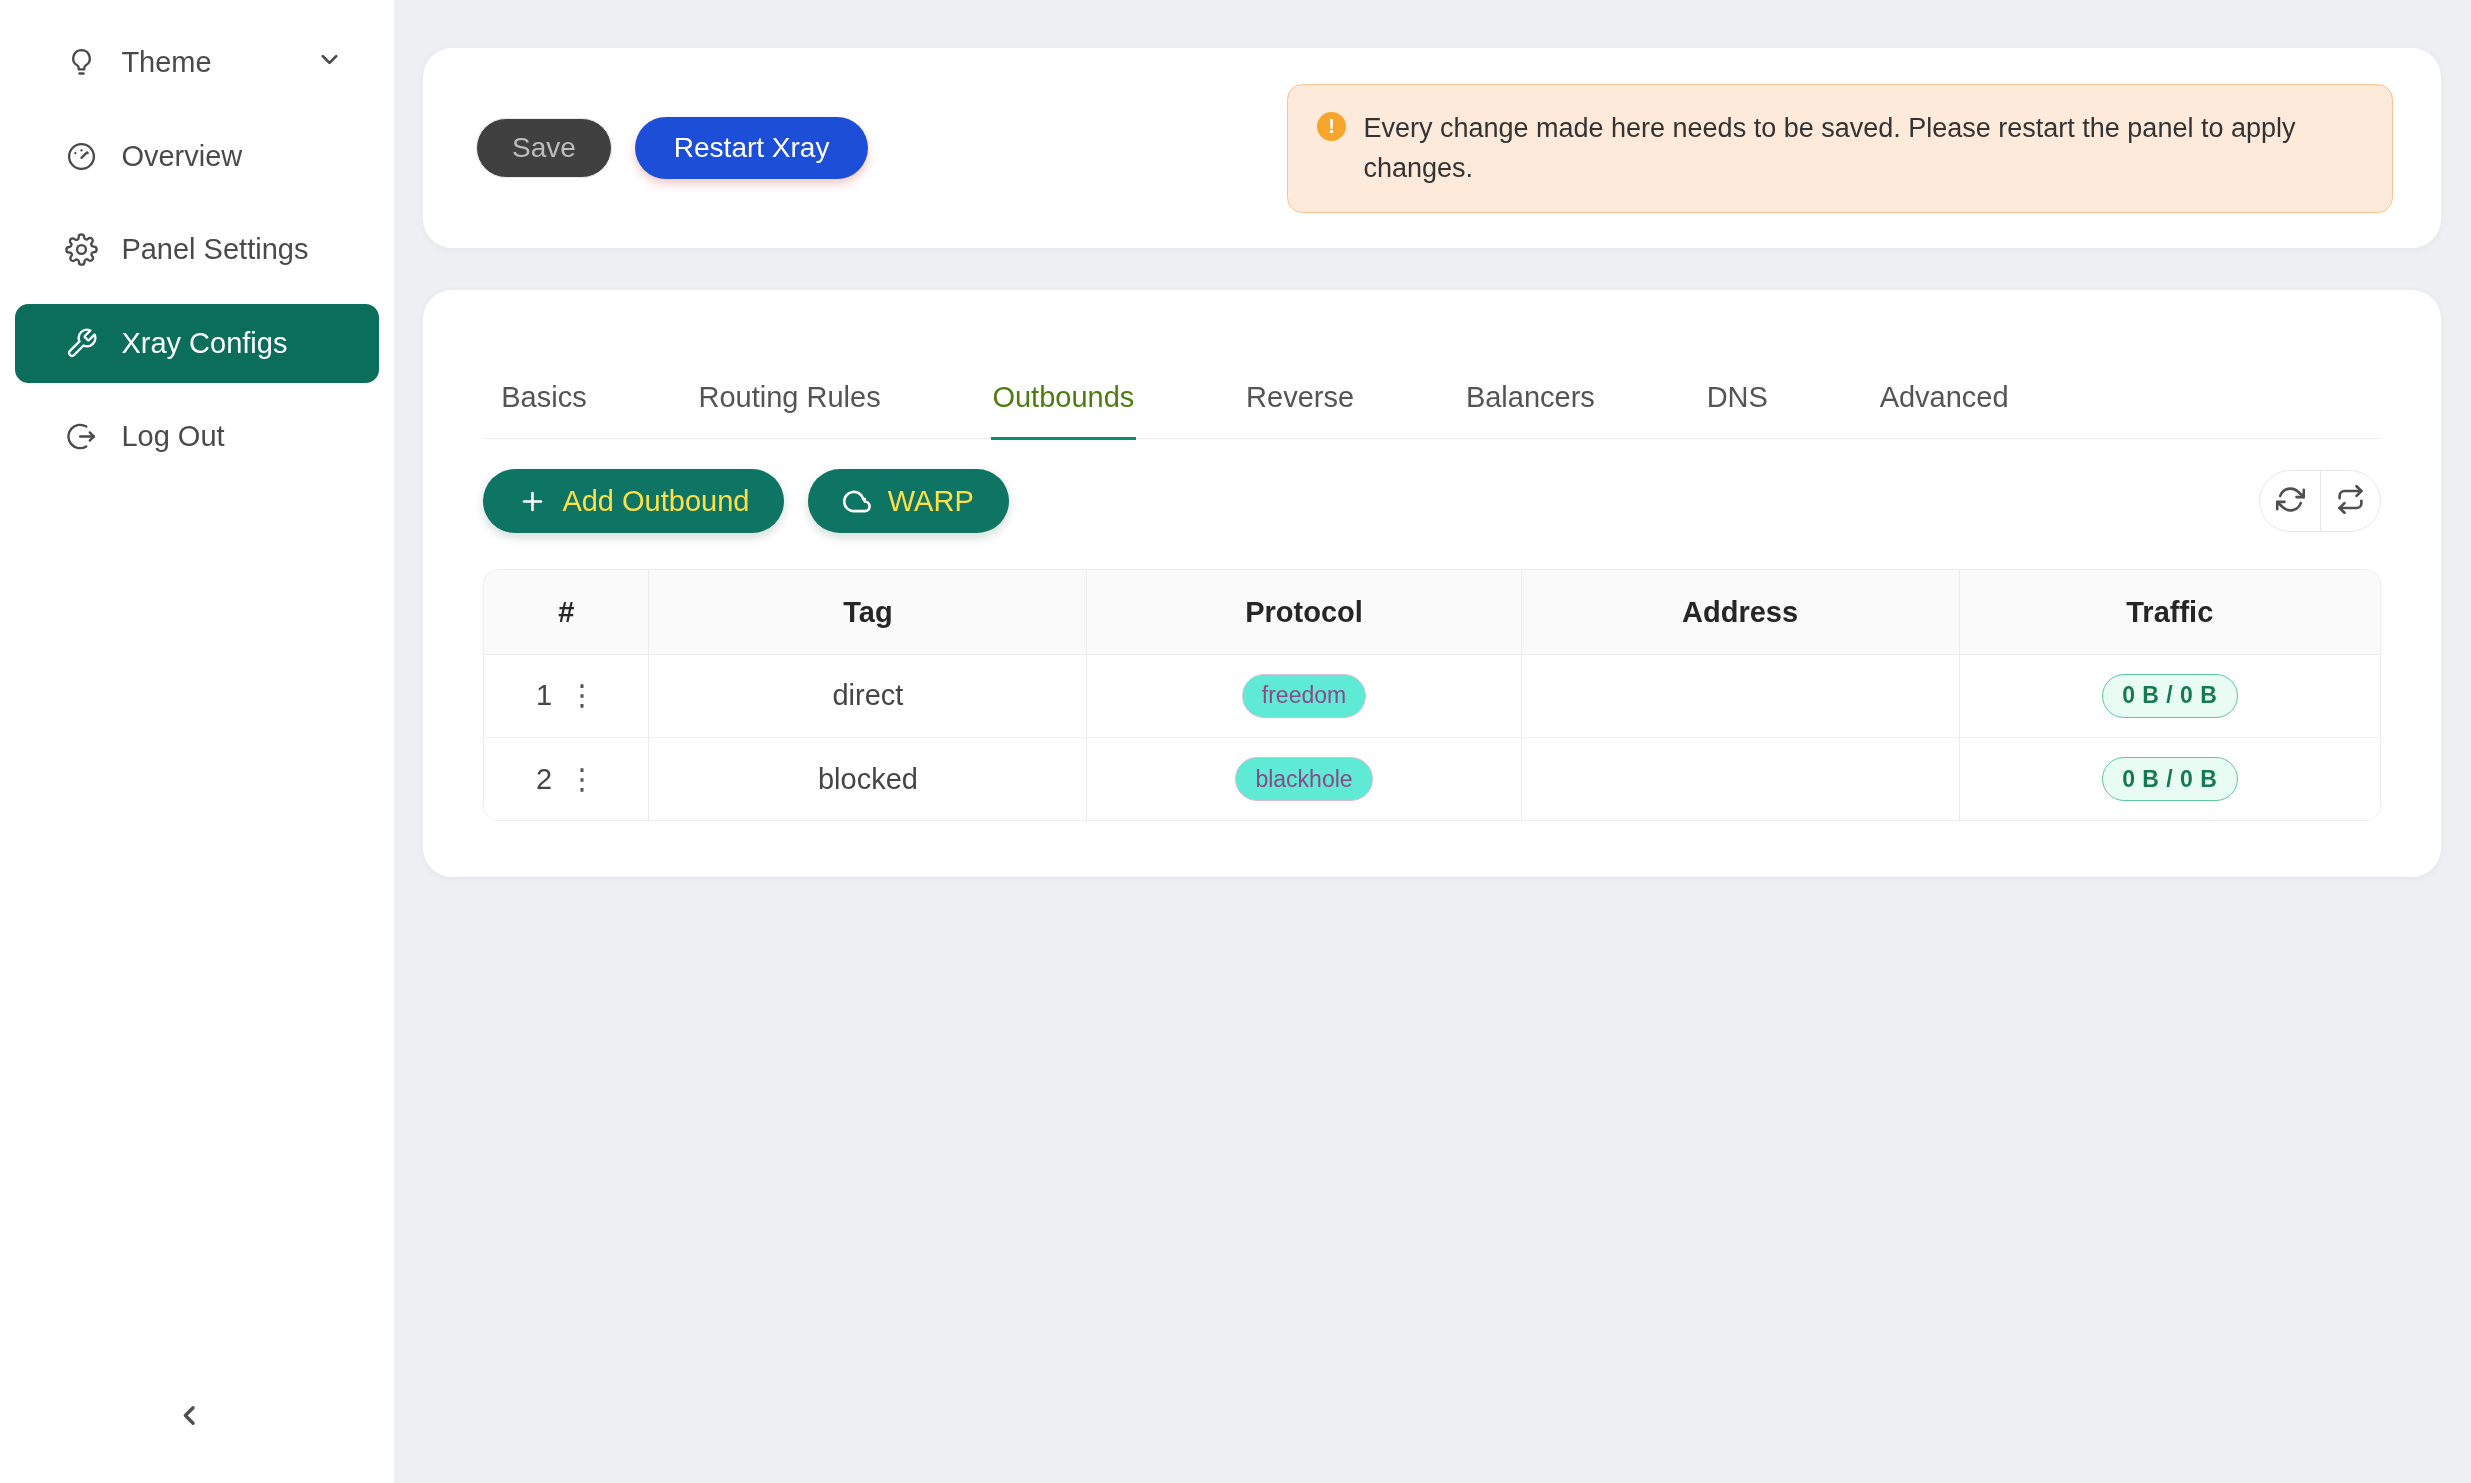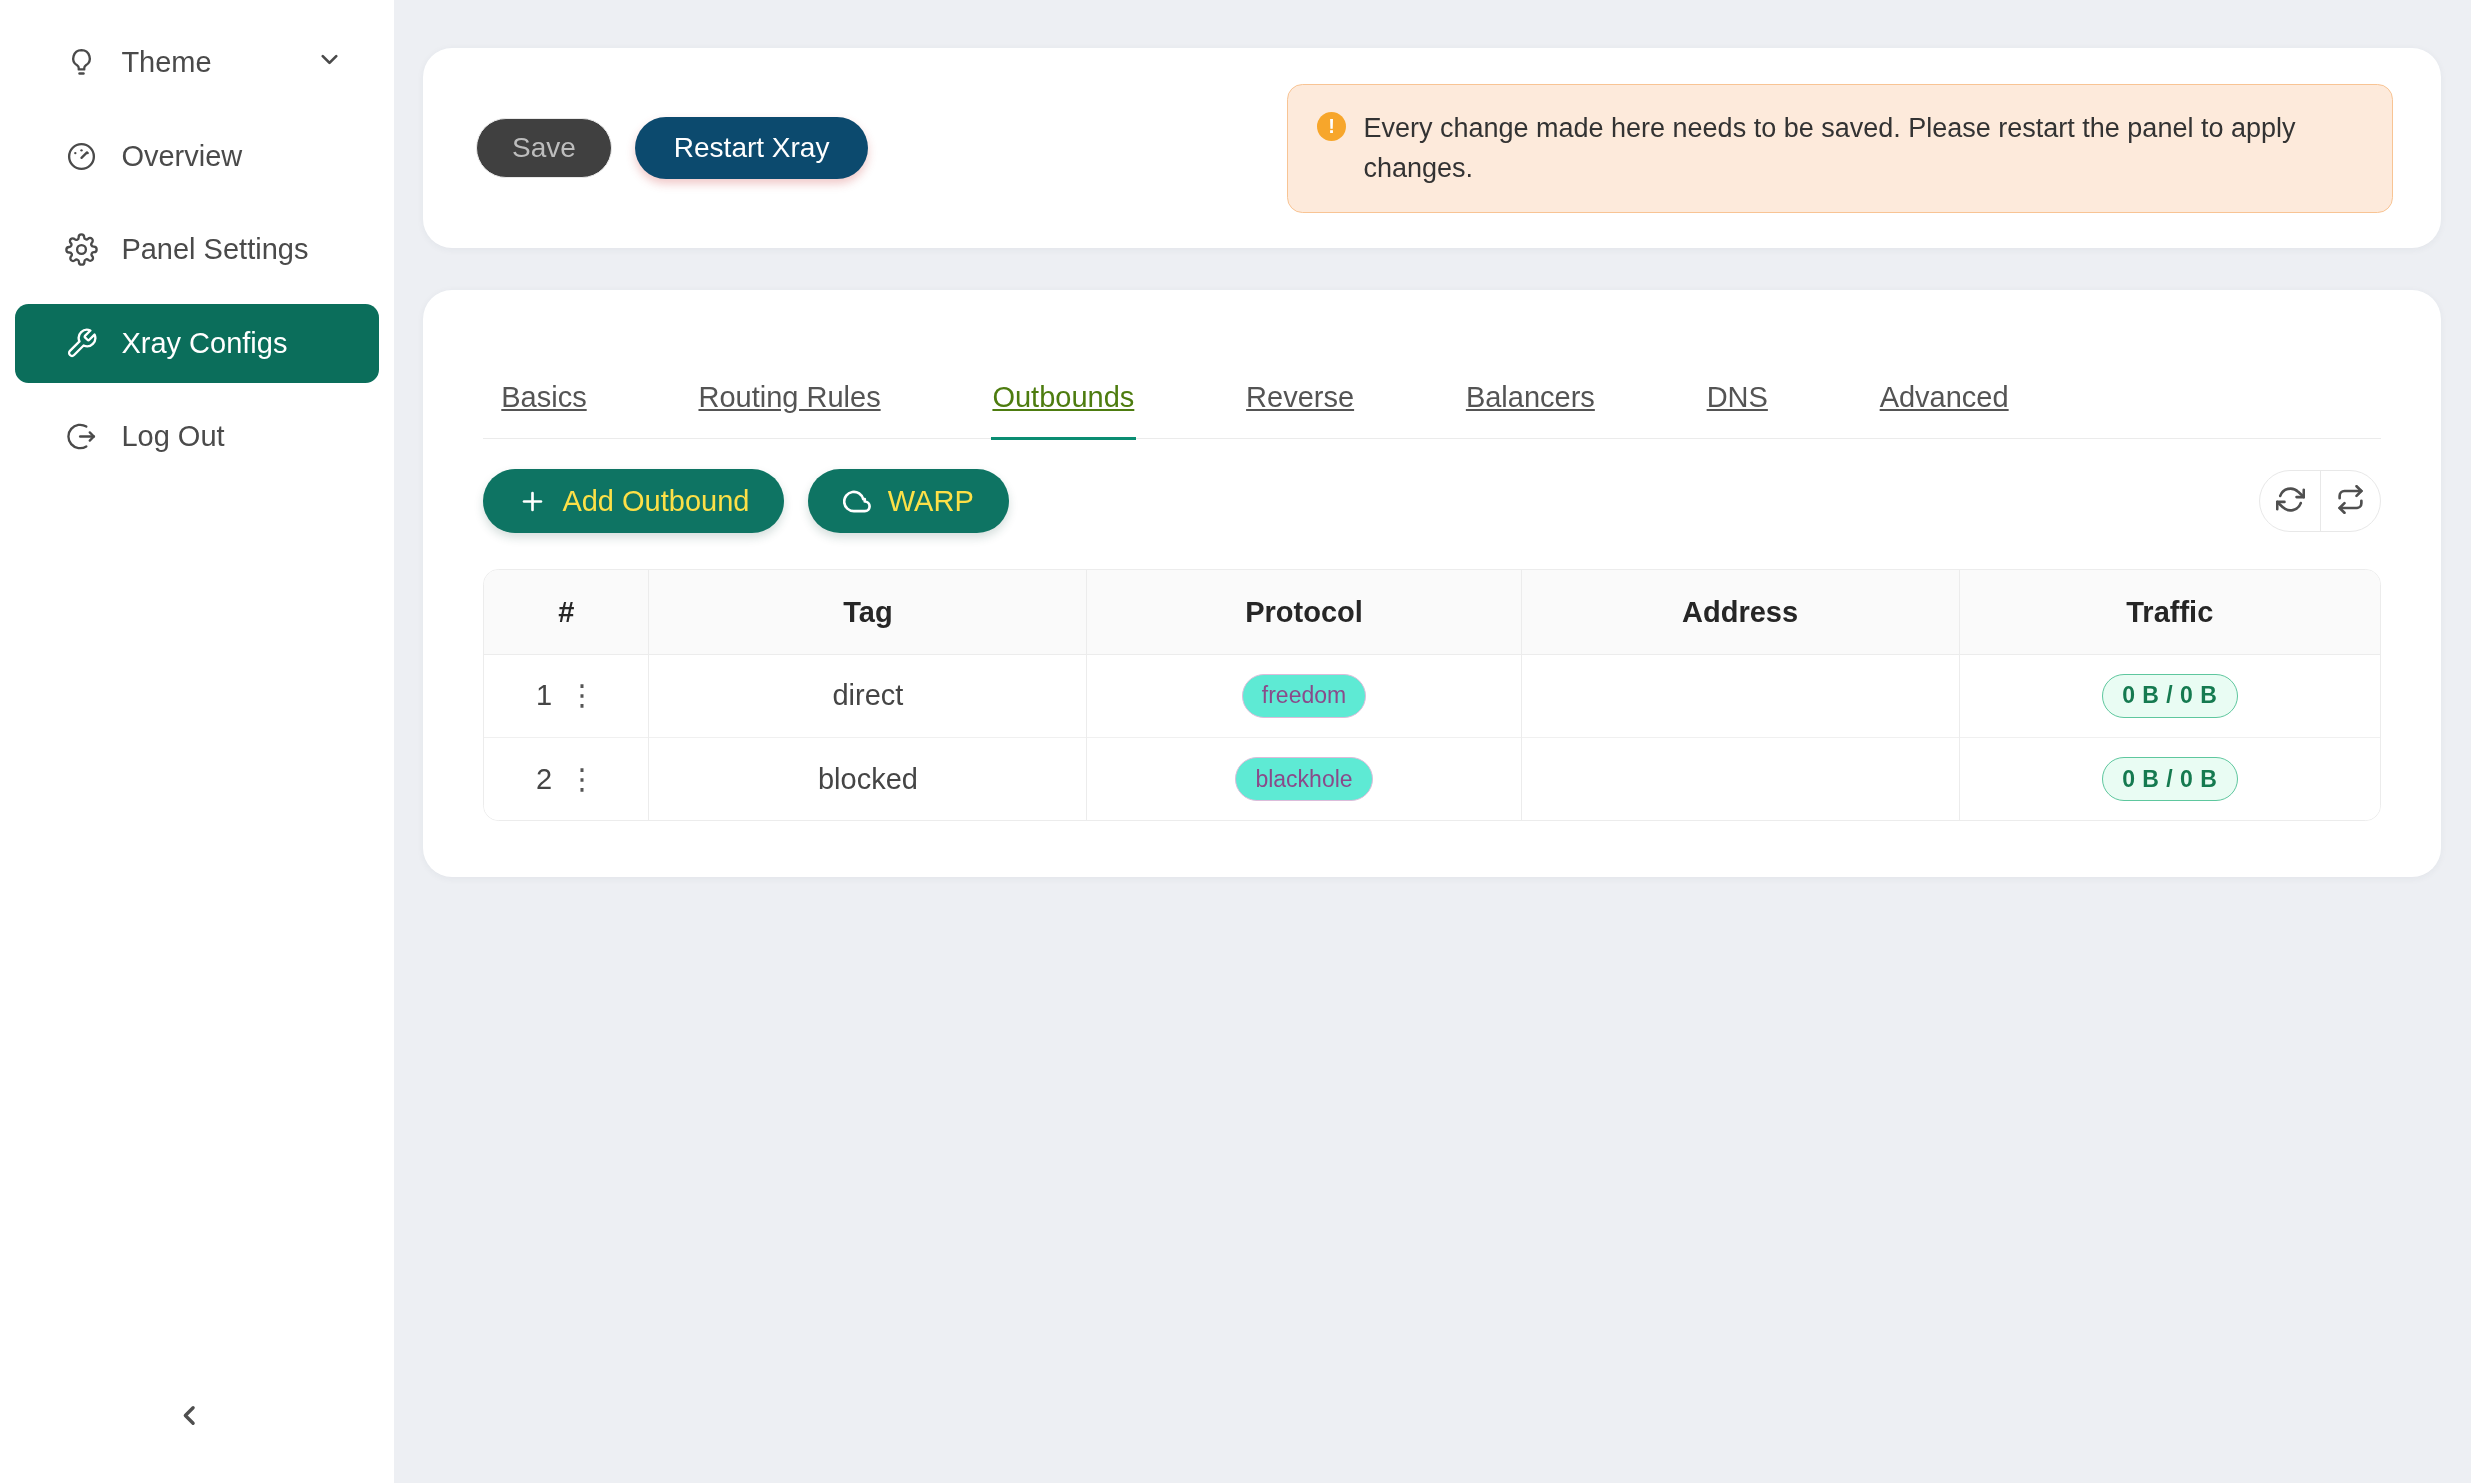--- a/index.html
+++ b/index.html
@@ -60,21 +60,21 @@
     font-family: "Liberation Sans", sans-serif;
     display: inline-flex; align-items: center; justify-content: center;
   }
   .btn-save {
     height: 60px; padding: 0 35px; border-radius: 30px;
     background: #404040; border: 1.9px solid #e9e9e9;
     color: #bdbdbd; font-size: 28px; cursor: not-allowed;
   }
   .btn-restart {
     height: 62px; padding: 0 39px; border-radius: 31px;
-    background: #0c4a6e; color: #ffffff; font-size: 28px;
+    background: #1d4ed8; color: #ffffff; font-size: 28px;
     box-shadow: 0 4.8px 9.7px rgba(202,58,58,0.28);
   }
   .alert {
     width: 1106px; min-height: 118px;
     background: #fdeadb; border: 1.9px solid #f8c494; border-radius: 15.4px;
     display: flex; align-items: flex-start; gap: 17.4px;
     padding: 23px 29px; font-size: 27px; line-height: 1.5; color: #333333;
   }
   .alert-ic {
     flex: 0 0 29px; width: 29px; height: 29px; margin-top: 4.8px;
@@ -86,21 +86,21 @@
 
   
   .tabs {
     display: flex; gap: 108px;
     padding: 72px 0 0 16.4px;
     border-bottom: 1.9px solid #ebebeb;
   }
   .tab {
     font-size: 29px; color: #545454;
     padding: 19.3px 1.9px 23px 1.9px; cursor: pointer;
-    border-bottom: 3.9px solid transparent; margin-bottom: -1.9px; text-decoration: underline;
+    border-bottom: 3.9px solid transparent; margin-bottom: -1.9px;
   }
   .tab.active { color: #4d7c0f; border-bottom-color: #0a8d72; }
 
   
   .action-row { display: flex; align-items: center; margin-top: 30px; }
   .btn-teal {
     height: 64px; padding: 0 35px; border-radius: 32px;
     background: #0e7463; color: #fde047; font-size: 29px;
     display: inline-flex; align-items: center; gap: 15.4px;
     box-shadow: 0 4.8px 9.7px rgba(20,70,60,0.18);

